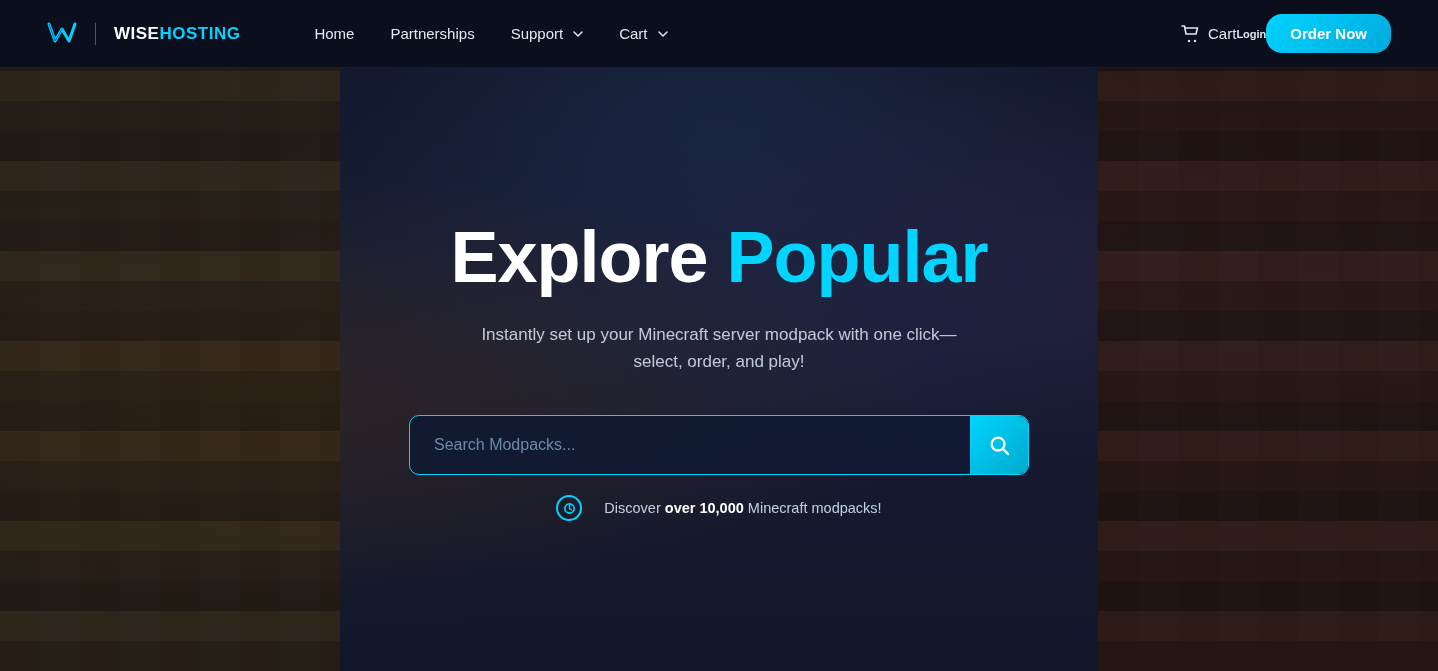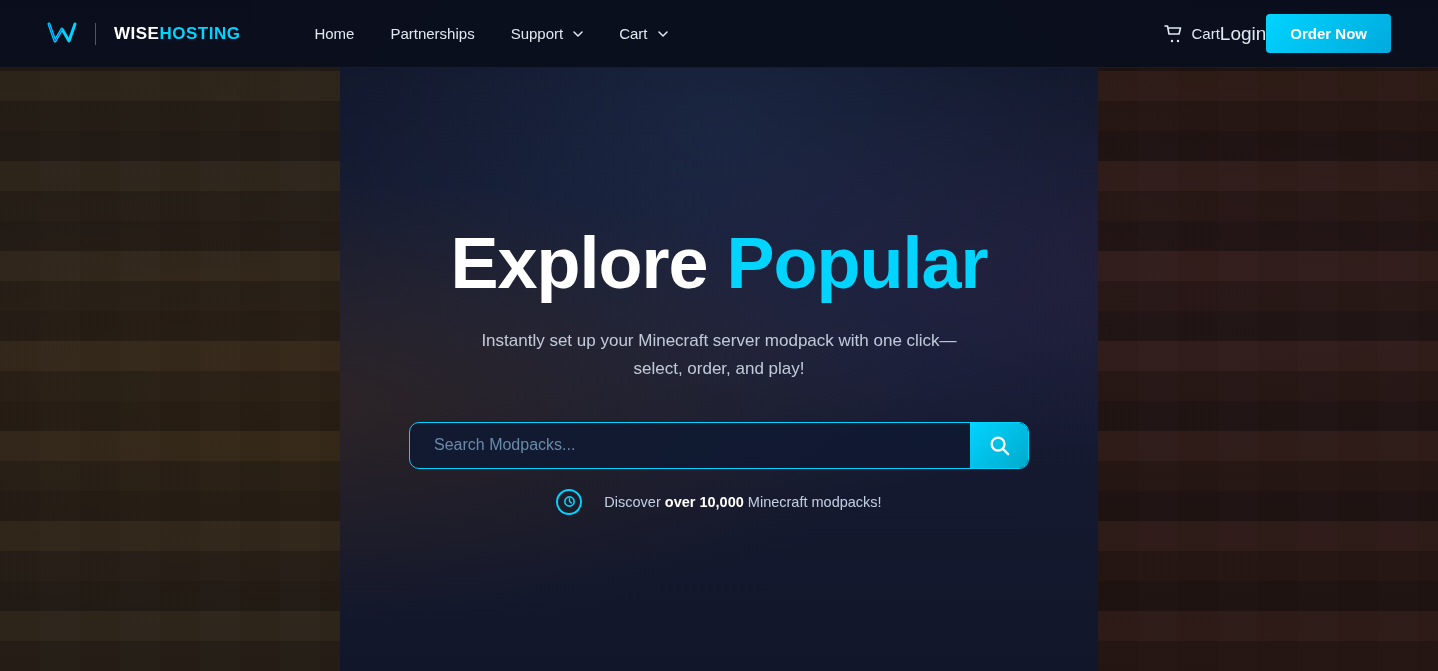--- a/index.html
+++ b/index.html
@@ -183,30 +183,30 @@
       color: #e0e8f0;
       text-decoration: none;
       font-size: 15px;
       font-weight: 500;
       cursor: pointer;
     }
 
     .login-link {
       color: #e0e8f0;
       text-decoration: none;
-      font-size: 19px;
-      font-weight: 400;
+      font-size: 11px;
+      font-weight: 700;
       cursor: pointer;
     }
 
     .order-btn {
       background: linear-gradient(135deg, #00d4ff, #00aadd);
       color: #fff;
       border: none;
-      border-radius: 4px;
+      border-radius: 16px;
       padding: 11px 24px;
       font-size: 15px;
       font-weight: 600;
       cursor: pointer;
       white-space: nowrap;
       transition: opacity 0.2s;
     }
 
     
     .hero {
@@ -239,21 +239,21 @@
       color: rgba(220,230,245,0.85);
       line-height: 1.6;
       max-width: 500px;
       margin-bottom: 40px;
     }
 
     .search-container {
       display: flex;
       align-items: flex-start;
       width: 620px;
-      height: 47px;
+      height: 60px;
       background: rgba(15, 25, 50, 0.9);
       border: 1.5px solid #00d4ff;
       border-radius: 10px;
       overflow: hidden;
       margin-bottom: 20px;
     }
 
     .search-input {
       flex: 1;
       background: transparent;

